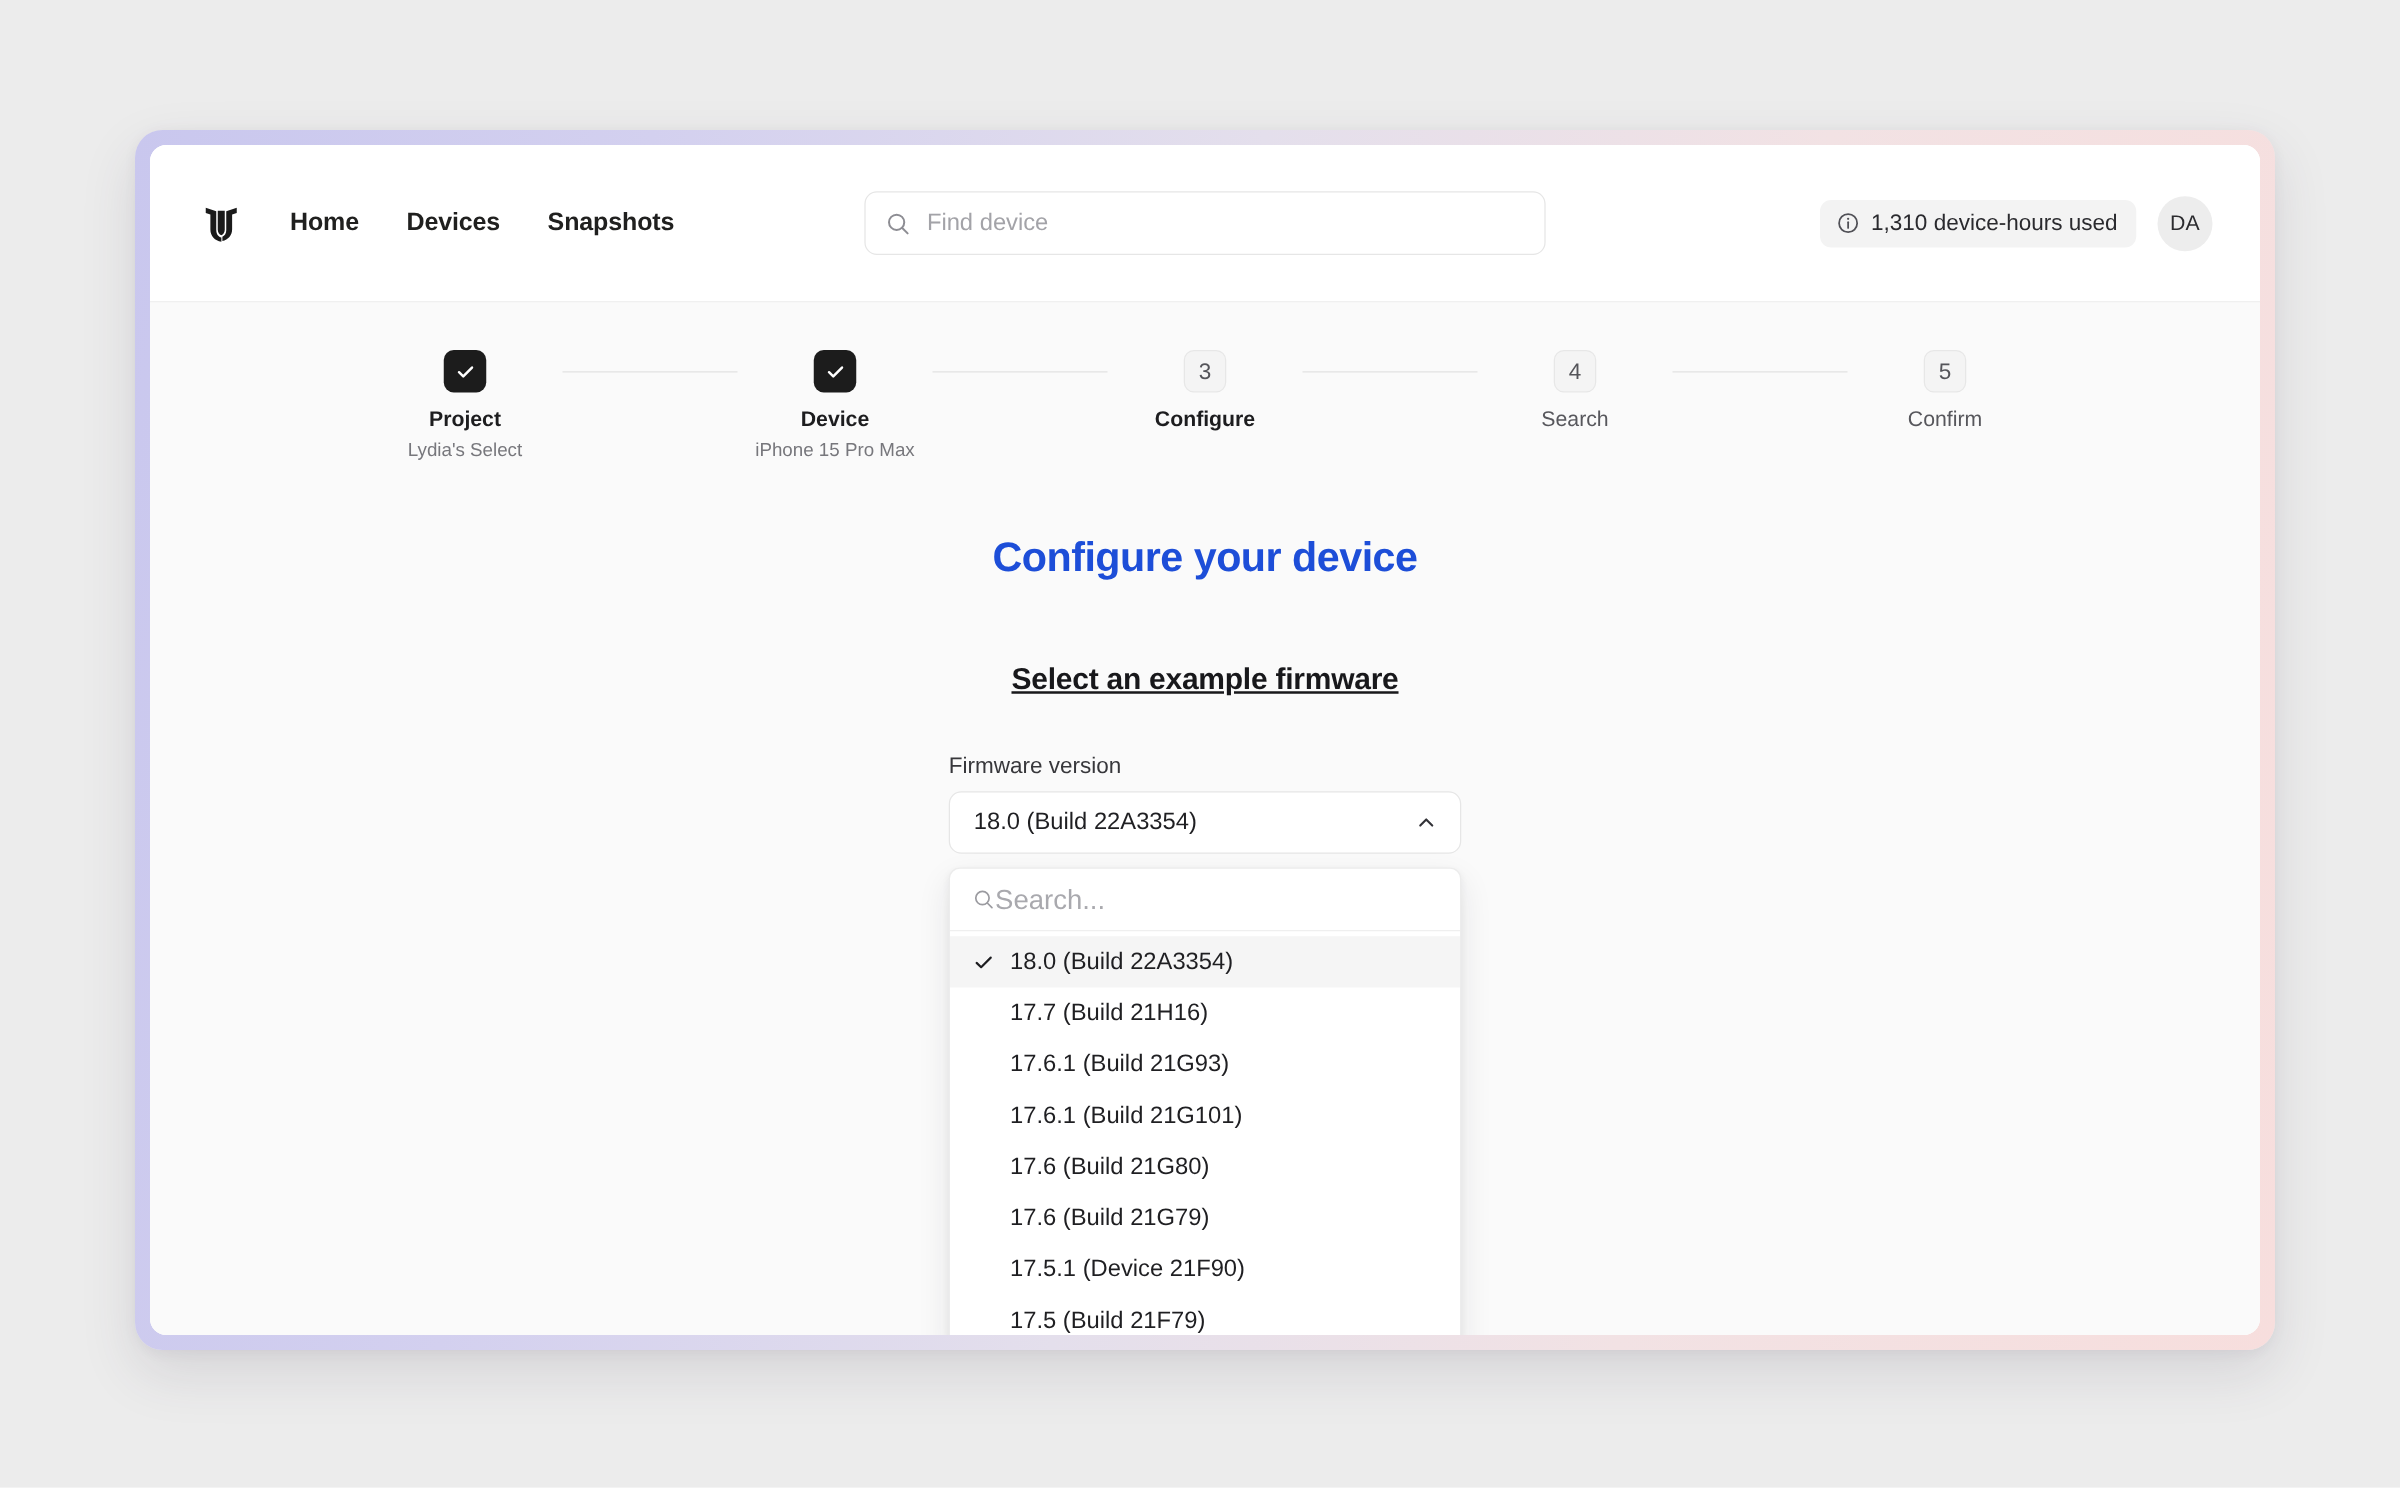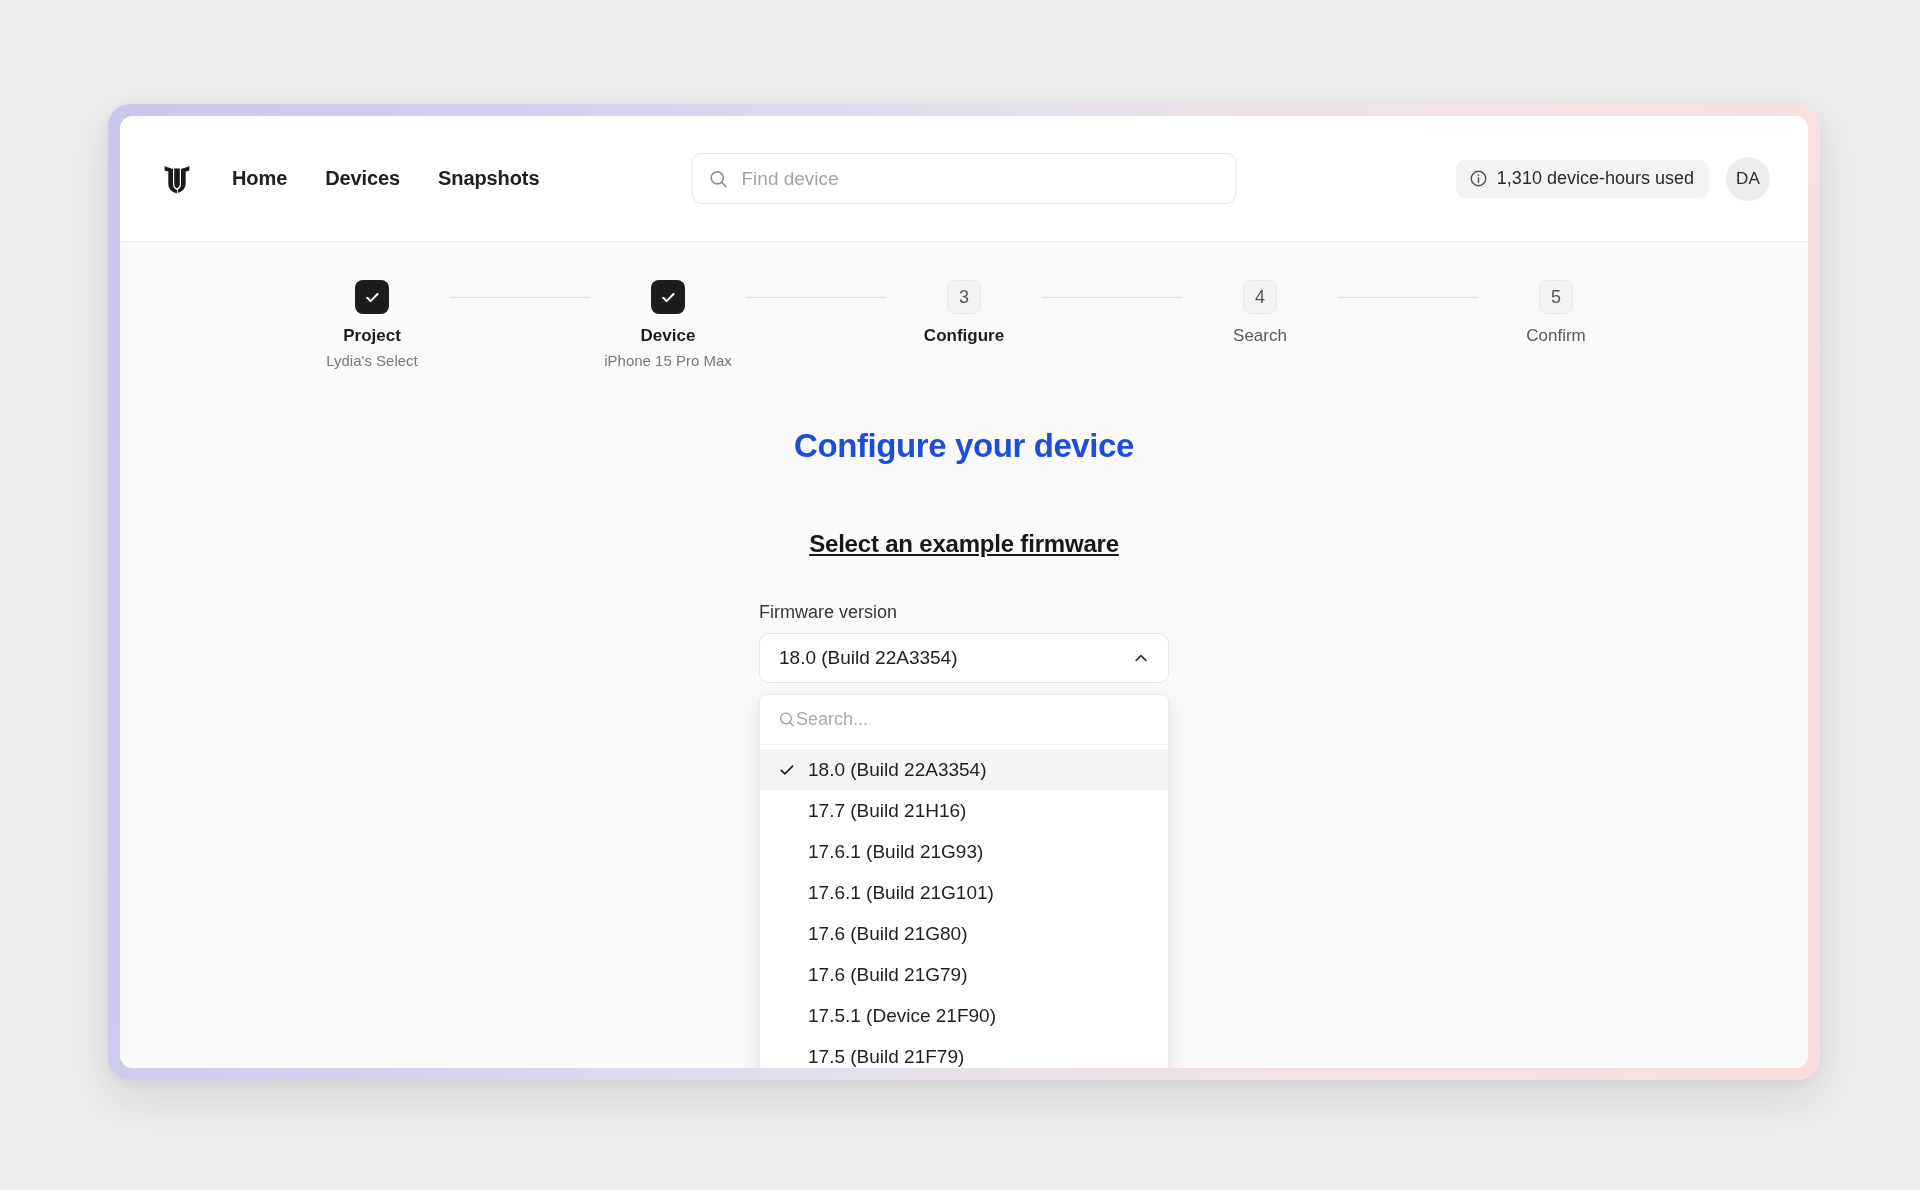--- a/index.html
+++ b/index.html
@@ -282,21 +282,21 @@
     display: flex;
     align-items: center;
     padding: 0 16px 0 18px;
     border-bottom: 1px solid #efefef;
   }
 
   .dropdown-search-input {
     border: none;
     outline: none;
     font-family: "Liberation Sans", sans-serif;
-    font-size: 18px;
+    font-size: 22px;
     color: #26262a;
     margin-left: 0;
     width: 100%;
     background: transparent;
     caret-color: #4a4a50;
   }
   .dropdown-search-input::placeholder { color: #a9a9ae; }
 
   .dropdown-list {
     padding: 4px 0 6px 0;

